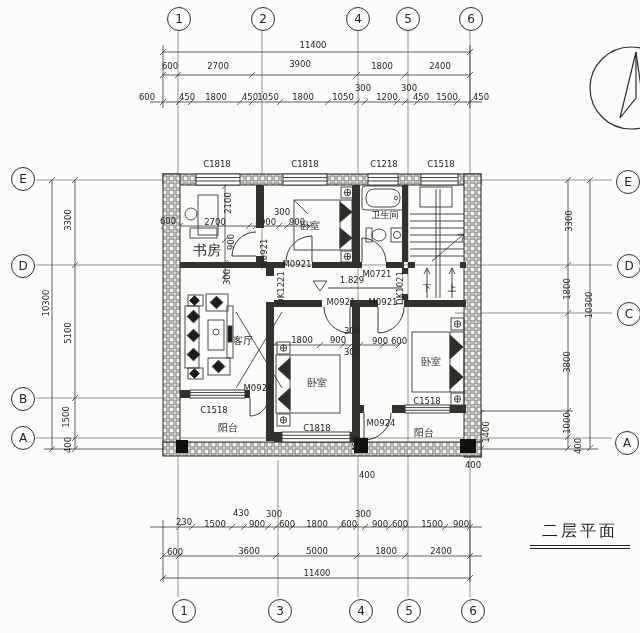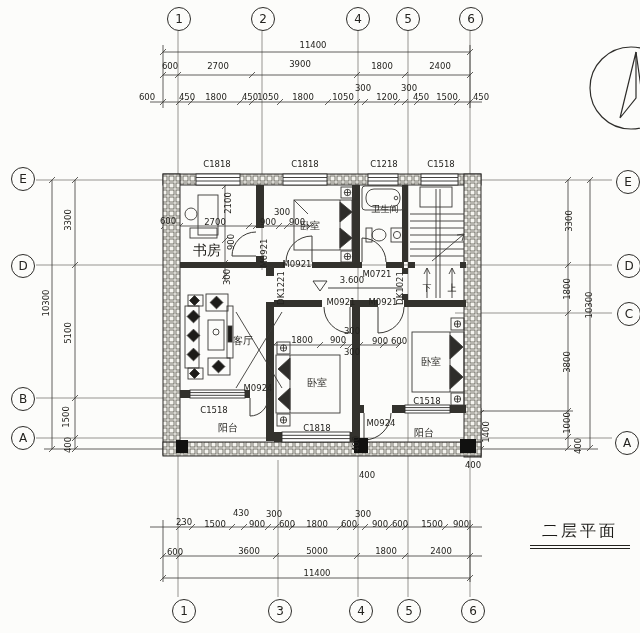--- a/index.html
+++ b/index.html
@@ -351,37 +351,37 @@
       <div class="lab" style="left: 297px; top: 264px; transform: translate(-50%, -50%);">M0921</div>
       <div class="lab" style="left: 377px; top: 274px; transform: translate(-50%, -50%);">M0721</div>
       <div class="lab" style="left: 281px; top: 288px; transform: translate(-50%, -50%) rotate(-90deg);">DK1221</div>
       <div class="lab" style="left: 400px; top: 288px; transform: translate(-50%, -50%) rotate(-90deg);">DK1021</div>
       <div class="lab" style="left: 341px; top: 302px; transform: translate(-50%, -50%);">M0921</div>
       <div class="lab" style="left: 383px; top: 302px; transform: translate(-50%, -50%);">M0921</div>
       <div class="lab" style="left: 258px; top: 388px; transform: translate(-50%, -50%);">M0924</div>
       <div class="lab" style="left: 381px; top: 423px; transform: translate(-50%, -50%);">M0924</div>
       <div class="lab" style="left: 207px; top: 250px; font-size: 14px; transform: translate(-50%, -50%);">书房</div>
       <div class="lab" style="left: 310px; top: 226px; font-size: 10px; transform: translate(-50%, -50%);">卧室</div>
-      <div class="lab" style="left: 385px; top: 209px; font-size: 9px; transform: translate(-50%, -50%);">卫生间</div>
+      <div class="lab" style="left: 385px; top: 215px; font-size: 9px; transform: translate(-50%, -50%);">卫生间</div>
       <div class="lab" style="left: 243px; top: 341px; font-size: 10px; transform: translate(-50%, -50%);">客厅</div>
       <div class="lab" style="left: 317px; top: 383px; font-size: 10px; transform: translate(-50%, -50%);">卧室</div>
       <div class="lab" style="left: 431px; top: 362px; font-size: 10px; transform: translate(-50%, -50%);">卧室</div>
       <div class="lab" style="left: 228px; top: 428px; font-size: 10px; transform: translate(-50%, -50%);">阳台</div>
       <div class="lab" style="left: 424px; top: 433px; font-size: 10px; transform: translate(-50%, -50%);">阳台</div>
       <div class="lab" style="left: 427px; top: 288px; font-size: 9px; transform: translate(-50%, -50%);">下</div>
       <div class="lab" style="left: 452px; top: 288px; font-size: 9px; transform: translate(-50%, -50%);">上</div>
       <div class="lab" style="left: 168px; top: 221px; transform: translate(-50%, -50%);">600</div>
       <div class="lab" style="left: 215px; top: 222px; transform: translate(-50%, -50%);">2700</div>
       <div class="lab" style="left: 228px; top: 203px; transform: translate(-50%, -50%) rotate(-90deg);">2100</div>
       <div class="lab" style="left: 231px; top: 242px; transform: translate(-50%, -50%) rotate(-90deg);">900</div>
       <div class="lab" style="left: 227px; top: 277px; transform: translate(-50%, -50%) rotate(-90deg);">300</div>
       <div class="lab" style="left: 268px; top: 222px; transform: translate(-50%, -50%);">900</div>
       <div class="lab" style="left: 282px; top: 212px; transform: translate(-50%, -50%);">300</div>
       <div class="lab" style="left: 297px; top: 222px; transform: translate(-50%, -50%);">900</div>
-      <div class="lab" style="left: 352px; top: 280px; transform: translate(-50%, -50%);">3.600</div>
+      <div class="lab" style="left: 352px; top: 280px; transform: translate(-50%, -50%);">1.829</div>
       <div class="lab" style="left: 302px; top: 340px; transform: translate(-50%, -50%);">1800</div>
       <div class="lab" style="left: 338px; top: 340px; transform: translate(-50%, -50%);">900</div>
       <div class="lab" style="left: 352px; top: 331px; transform: translate(-50%, -50%);">300</div>
       <div class="lab" style="left: 380px; top: 341px; transform: translate(-50%, -50%);">900</div>
       <div class="lab" style="left: 399px; top: 341px; transform: translate(-50%, -50%);">600</div>
       <div class="lab" style="left: 352px; top: 352px; transform: translate(-50%, -50%);">300</div>
     </div>
 
 <div class="title">二层平面</div>
 

